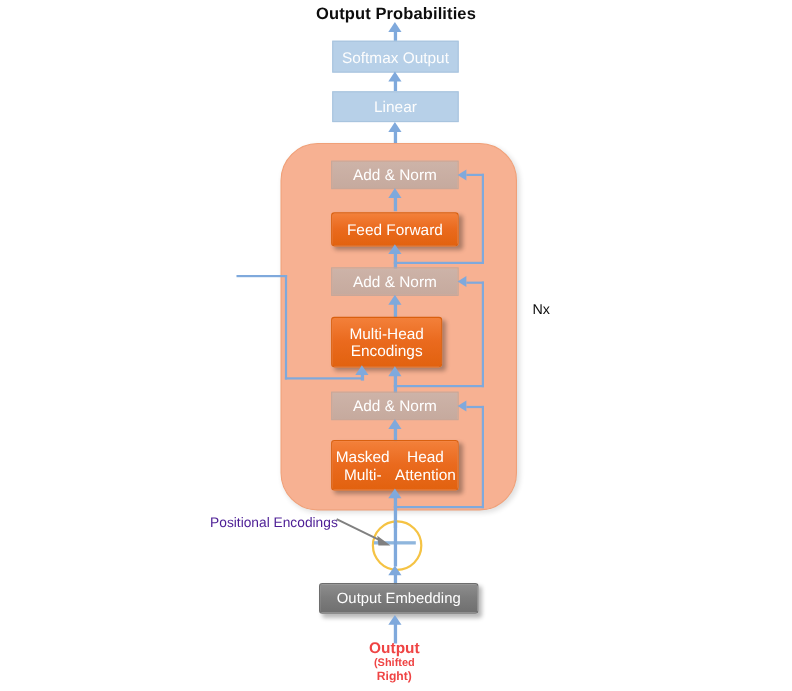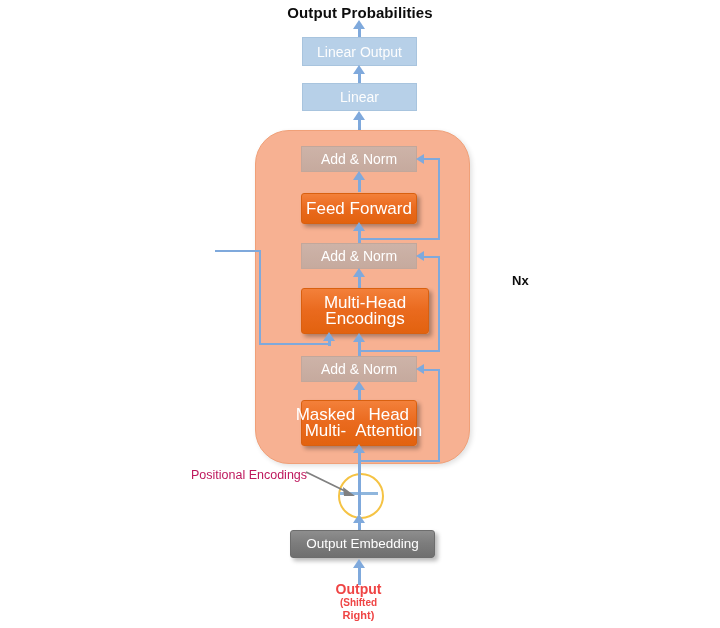--- a/index.html
+++ b/index.html
@@ -8,33 +8,33 @@
   #stage{position:absolute;left:0;top:0;width:720px;height:628px;}
 
   
   .hdr{position:absolute;font-weight:bold;color:#0d0d0d;text-align:center;
        font-size:15px;letter-spacing:.1px;white-space:nowrap;}
   .bottomlbl{position:absolute;text-align:center;color:#ef4444;font-weight:bold;
              line-height:13px;white-space:nowrap;}
   .bottomlbl .b1{font-size:14px;display:block;}
   .bottomlbl .b2{font-size:10px;display:block;}
   .bottomlbl .b3{font-size:11px;display:block;}
-  .nxlbl{position:absolute;font-weight:bold;font-size:13px;color:#0d0d0d;margin-left:28px;}
-  .pelbl{position:absolute;font-size:12.5px;color:#be185d;white-space:nowrap;}
+  .nxlbl{position:absolute;font-weight:normal;font-size:13px;color:#0d0d0d;}
+  .pelbl{position:absolute;font-size:12.5px;color:#4c1d95;white-space:nowrap;}
 
   
   .box{position:absolute;display:flex;align-items:center;justify-content:center;
        text-align:center;color:#ffffff;box-sizing:border-box;}
   .box span{display:block;line-height:16px;}
 
   .box-blue{background:#b7d0e8;border:1px solid #a8c4de;font-size:14px;color:#fdfdfd;}
   .box-norm{background:linear-gradient(180deg,#cdb3a8 0%,#c6aa9e 100%);
             border:1px solid #c2a79b;font-size:14px;color:#ffffff;}
   .box-orange{background:linear-gradient(180deg,#f3803a 0%,#ea6a1e 48%,#e2620f 100%);
-              border:1px solid #d9600f;border-radius:3px;font-size:17px;
+              border:1px solid #d9600f;border-radius:3px;font-size:14px;
               color:#ffffff;box-shadow:3px 3px 4px rgba(0,0,0,.30);}
   .box-gray{background:linear-gradient(180deg,#8e8e8e 0%,#7d7d7d 45%,#6f6f6f 100%);
             border:1px solid #6d6d6d;border-radius:3px;font-size:13.5px;
             color:#ffffff;box-shadow:3px 3px 4px rgba(0,0,0,.28);}
 
   
   .decoder{position:absolute;background:#f7b192;border:1px solid #f0a078;
            border-radius:34px;box-shadow:2px 2px 5px rgba(0,0,0,.12);}
 
   
@@ -62,21 +62,21 @@
 <body>
 
 <div id="stage">
 
   <div class="hdr" style="left:250px;top:4px;width:220px;">Output Probabilities</div>
 
   <div class="ln lnv" style="left:358px;top:26px;height:12px;"></div>
   <div class="ar-up" style="left:353px;top:20px;"></div>
 
   <div class="box box-blue" style="left:302px;top:37px;width:115px;height:29px;">
-    <span>Linear Output</span>
+    <span>Softmax Output</span>
   </div>
 
   <div class="ln lnv" style="left:358px;top:71px;height:12px;"></div>
   <div class="ar-up" style="left:353px;top:65px;"></div>
 
   <div class="box box-blue" style="left:302px;top:83px;width:115px;height:28px;">
     <span>Linear</span>
   </div>
 
   <div class="ln lnv" style="left:358px;top:117px;height:16px;"></div>
@@ -105,21 +105,21 @@
   <div class="ln lnh t" style="left:424px;top:158px;width:16px;"></div>
   <div class="ar-left" style="left:416px;top:154px;"></div>
 
   <div class="box box-norm" style="left:301px;top:243px;width:116px;height:26px;">
     <span>Add &amp; Norm</span>
   </div>
 
   <div class="ln lnv" style="left:358px;top:273px;height:16px;"></div>
   <div class="ar-up" style="left:353px;top:268px;"></div>
 
-  <div class="box box-orange" style="left:301px;top:288px;width:128px;height:46px;
+  <div class="box box-orange" style="left:301px;top:288px;width:101px;height:46px;
        flex-direction:column;">
     <span>Multi-Head</span>
     <span>Encodings</span>
   </div>
 
   <div class="ln lnv" style="left:358px;top:338px;height:20px;"></div>
   <div class="ar-up" style="left:353px;top:333px;"></div>
 
   <div class="ln lnh t" style="left:215px;top:250px;width:46px;"></div>
   <div class="ln lnv t" style="left:259px;top:250px;height:95px;"></div>

